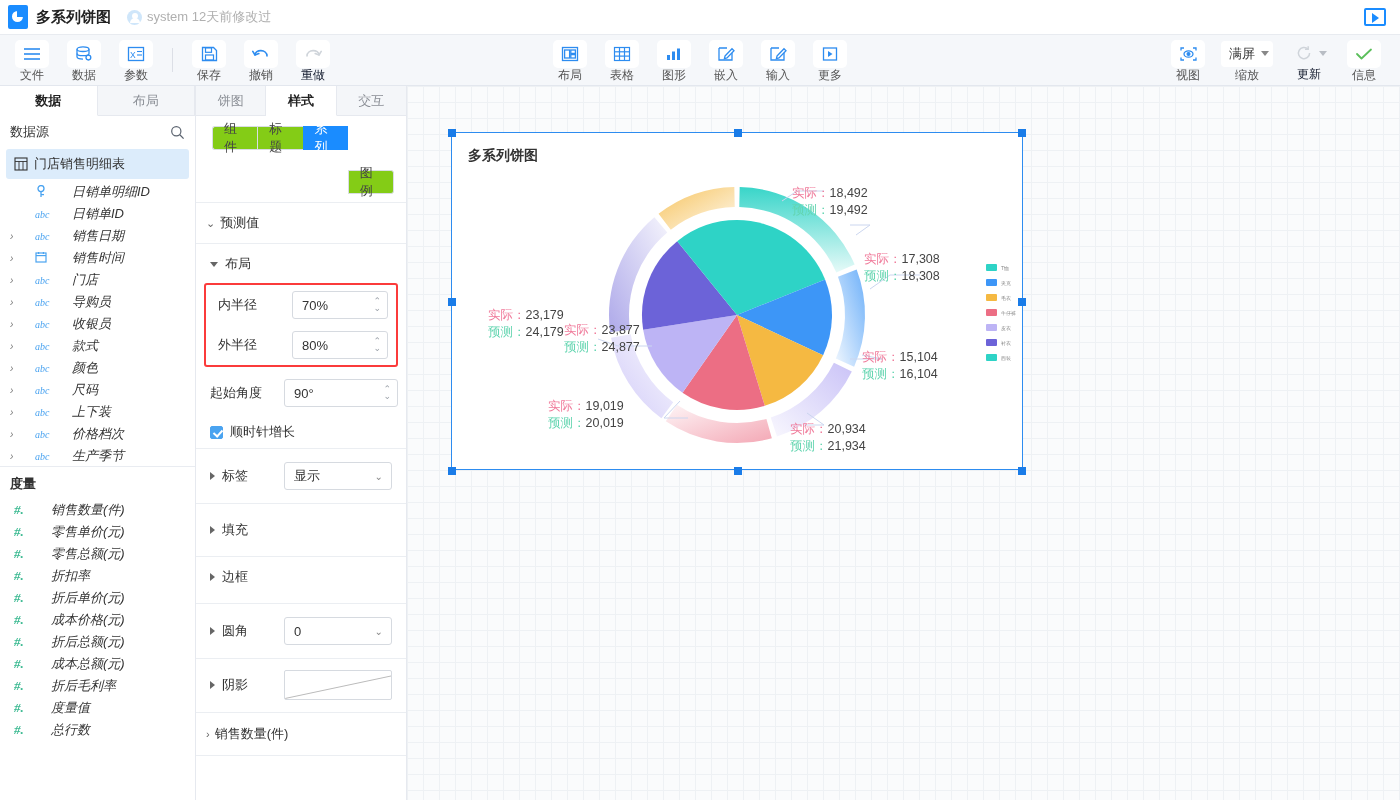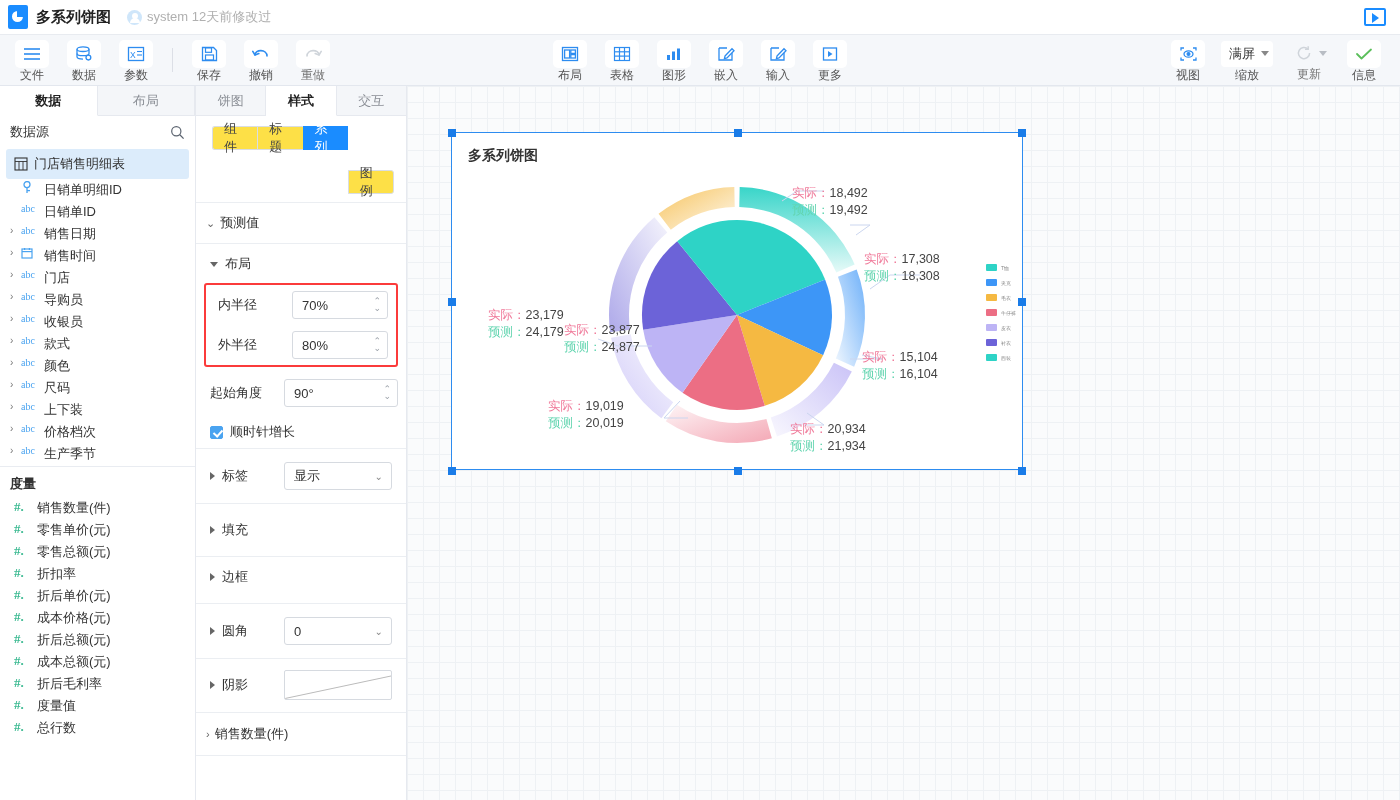--- a/index.html
+++ b/index.html
@@ -69,21 +69,21 @@
     width:52px; display:flex; flex-direction:column; align-items:center;
     justify-content:center; cursor:pointer; padding-top:2px;
   }
   .rb-ico {
     width:32px;height:26px;background:#fff;border-radius:4px;
     display:flex;align-items:center;justify-content:center;
     margin-bottom:1px;
     box-shadow:0 0 0 1px #fff;
   }
   .rb-lbl { font-size:12px; color:#555; line-height:14px; }
-  .rb-btn.dim .rb-lbl { color:#737373; }
+  .rb-btn.dim .rb-lbl { color:#0f172a; }
   .rb-sep { width:1px;height:24px;background:#dcdfe6;margin:0 10px; align-self:center;}
   .ribbon-center { position:absolute; left:0; right:0; display:flex; justify-content:center; }
   .ribbon-right { margin-left:auto; display:flex; align-items:flex-start; padding-right:10px; z-index:2;}
   .zoom-box{
     display:flex;align-items:center;background:#fff;border-radius:4px;
     height:26px;padding:0 4px 0 8px; font-size:13px;color:#333;
   }
   .refresh-box{display:flex;align-items:center;height:26px;}
   .chev { width:0;height:0;border-left:4px solid transparent;border-right:4px solid transparent;
           border-top:5px solid #888; margin-left:6px;}
@@ -106,34 +106,34 @@
     display:flex; align-items:center; padding:7px 10px 6px 10px; font-size:13px; color:#333;
   }
   .sec-head.bold { font-weight:bold; }
   .sec-head .spacer{ margin-left:auto; }
   .ds-item {
     margin:2px 6px; padding:6px 8px; background:#dcecfb; border-radius:3px;
     display:flex; align-items:center; gap:6px; font-size:13px; color:#333; cursor:pointer;
   }
   .field-list { overflow:hidden; }
   .field {
-    display:flex; align-items:flex-start; height:22px; padding-left:10px; font-size:13px; color:#333;
-    cursor:pointer; gap:1px;
+    display:flex; align-items:center; height:22px; padding-left:10px; font-size:13px; color:#333;
+    cursor:pointer; gap:15px;font-style:italic;
   }
   .field .arr { width:10px; color:#777; font-size:10px; display:inline-block; }
   .field .typ { width:22px; font-size:10px; color:#4aa3f0; font-family:"Liberation Serif",serif;}
   .field .typ.g { color:#3cba92; font-size:13px; font-weight:bold;}
 
   
   .stylepane { width:211px; border-right:1px solid #e6e9ef; background:#fff; display:flex; flex-direction:column;}
   .tabs-mid { display:flex; height:30px; }
   .segbar { display:flex; padding:10px 12px 8px 16px; }
   .seg {
     height:24px; padding:0 11px; display:flex;align-items:center;
-    border:1px solid #d9dde3; border-right:none; font-size:13px; color:#444; cursor:pointer; background:#fde047;
+    border:1px solid #d9dde3; border-right:none; font-size:13px; color:#444; cursor:pointer; background:#84cc16;
   }
   .seg:first-child{border-radius:3px 0 0 3px;}
   .seg:last-child{border-right:1px solid #d9dde3; border-radius:0 3px 3px 0;margin-top:44px;}
   .seg.active{ background:#1a8cff;border-color:#1a8cff;color:#fff;}
   .acc-row{
     border-top:1px solid #ebeef2; padding:11px 14px; font-size:13px; color:#333;
     display:flex; align-items:center; cursor:pointer;
   }
   .caret-r{ width:0;height:0;border-left:5px solid #666;border-top:4px solid transparent;border-bottom:4px solid transparent; margin-right:7px;}
   .caret-d{ width:0;height:0;border-top:5px solid #666;border-left:4px solid transparent;border-right:4px solid transparent; margin-right:7px; margin-bottom:-1px;}

